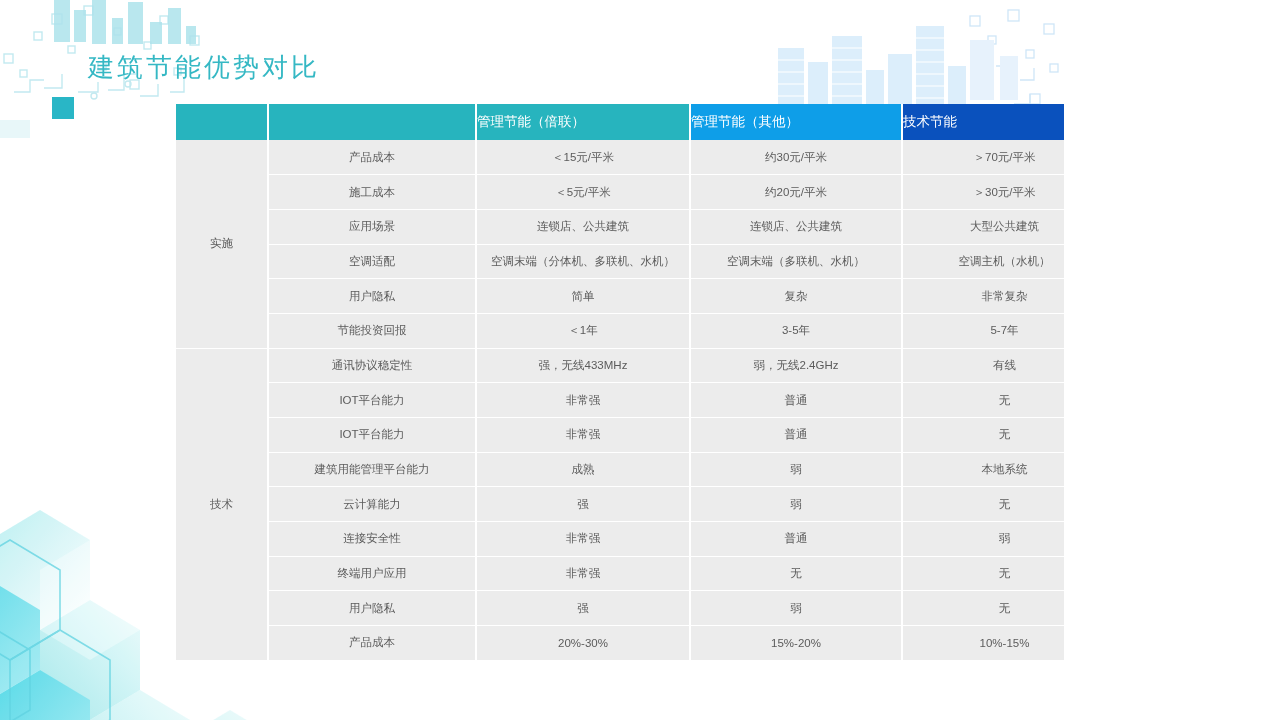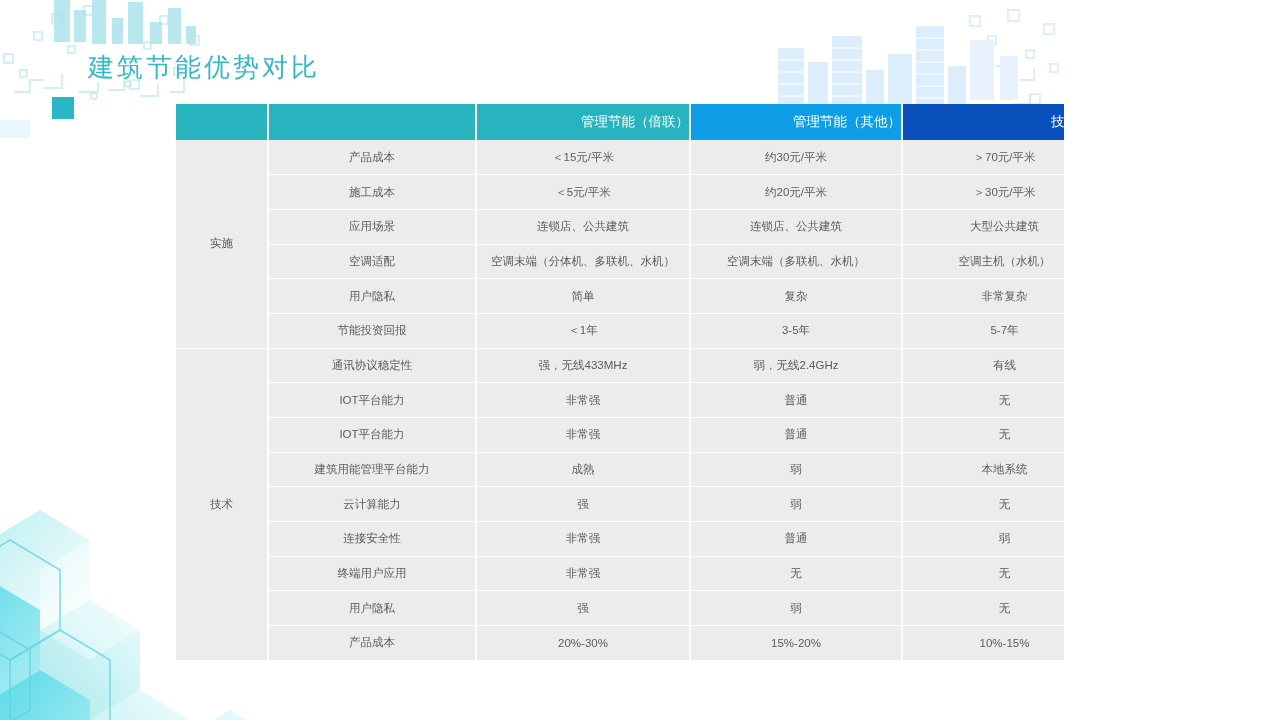--- a/index.html
+++ b/index.html
@@ -80,21 +80,21 @@
   table.cmp col.c-item  { width: 208px; }
   table.cmp col.c-a     { width: 214px; }
   table.cmp col.c-b     { width: 212px; }
   table.cmp col.c-c     { width: 204px; }
 
   table.cmp thead th {
     height: 36px;
     font-size: 13.5px;
     font-weight: 400;
     color: #ffffff;
-    text-align: right;
+    text-align: left;
     vertical-align: middle;
     border-right: 2px solid #ffffff;
     padding: 0;
   }
   th.h-blank   { background: #27b4be; }
   th.h-blank2  { background: #27b4be; }
   th.h-a       { background: #27b4be; }
   th.h-b       { background: #0e9ee8; }
   th.h-c       { background: #0a51bd; border-right: none; margin-top: 28px; }
 

